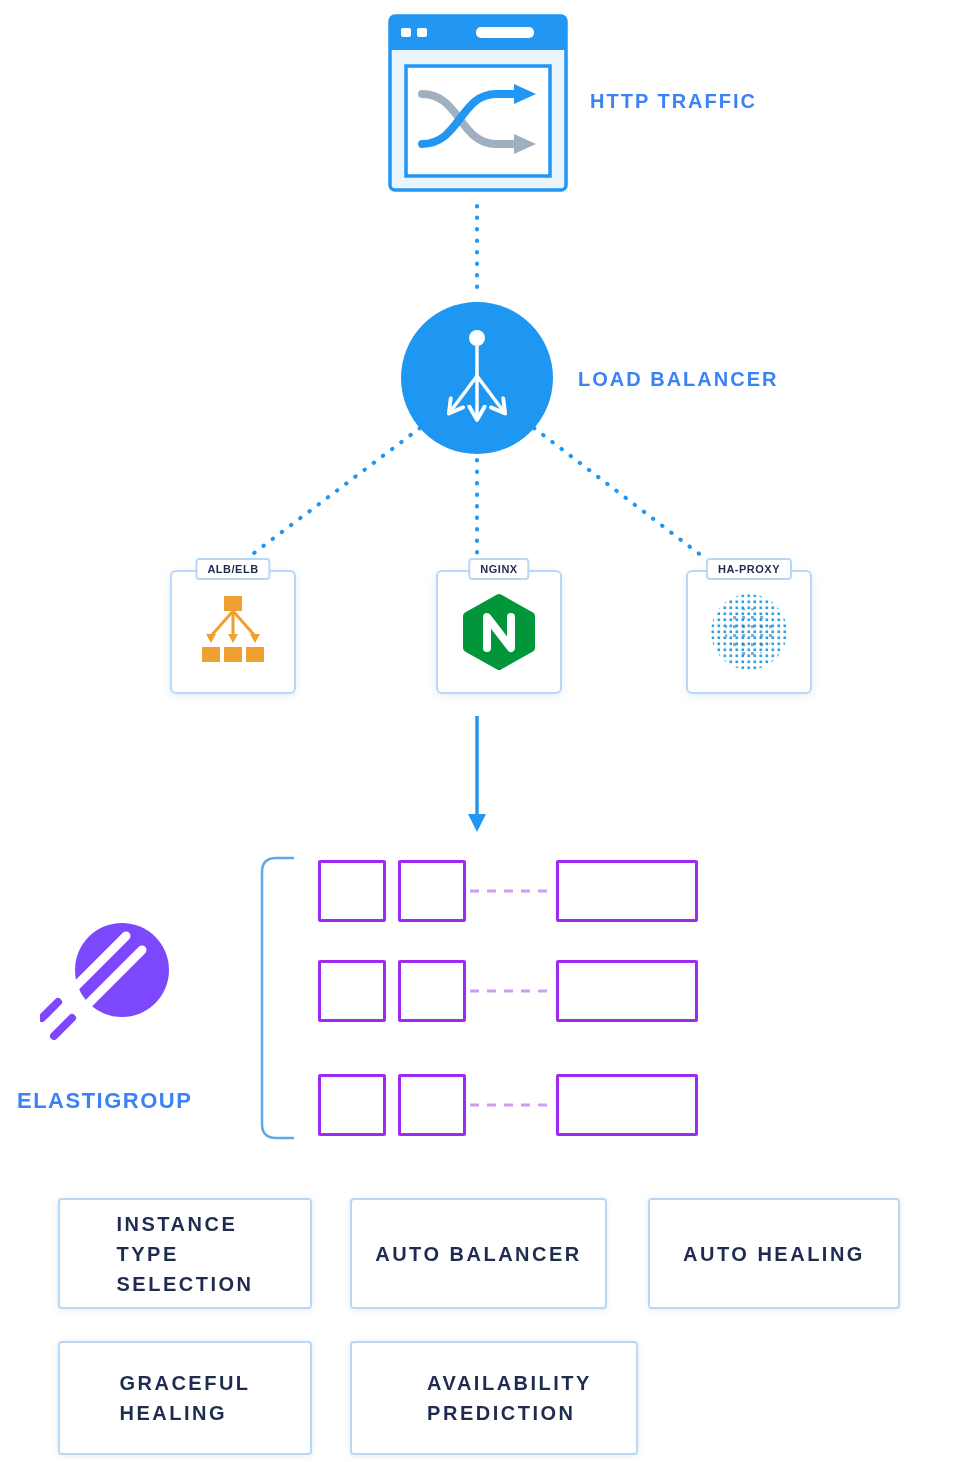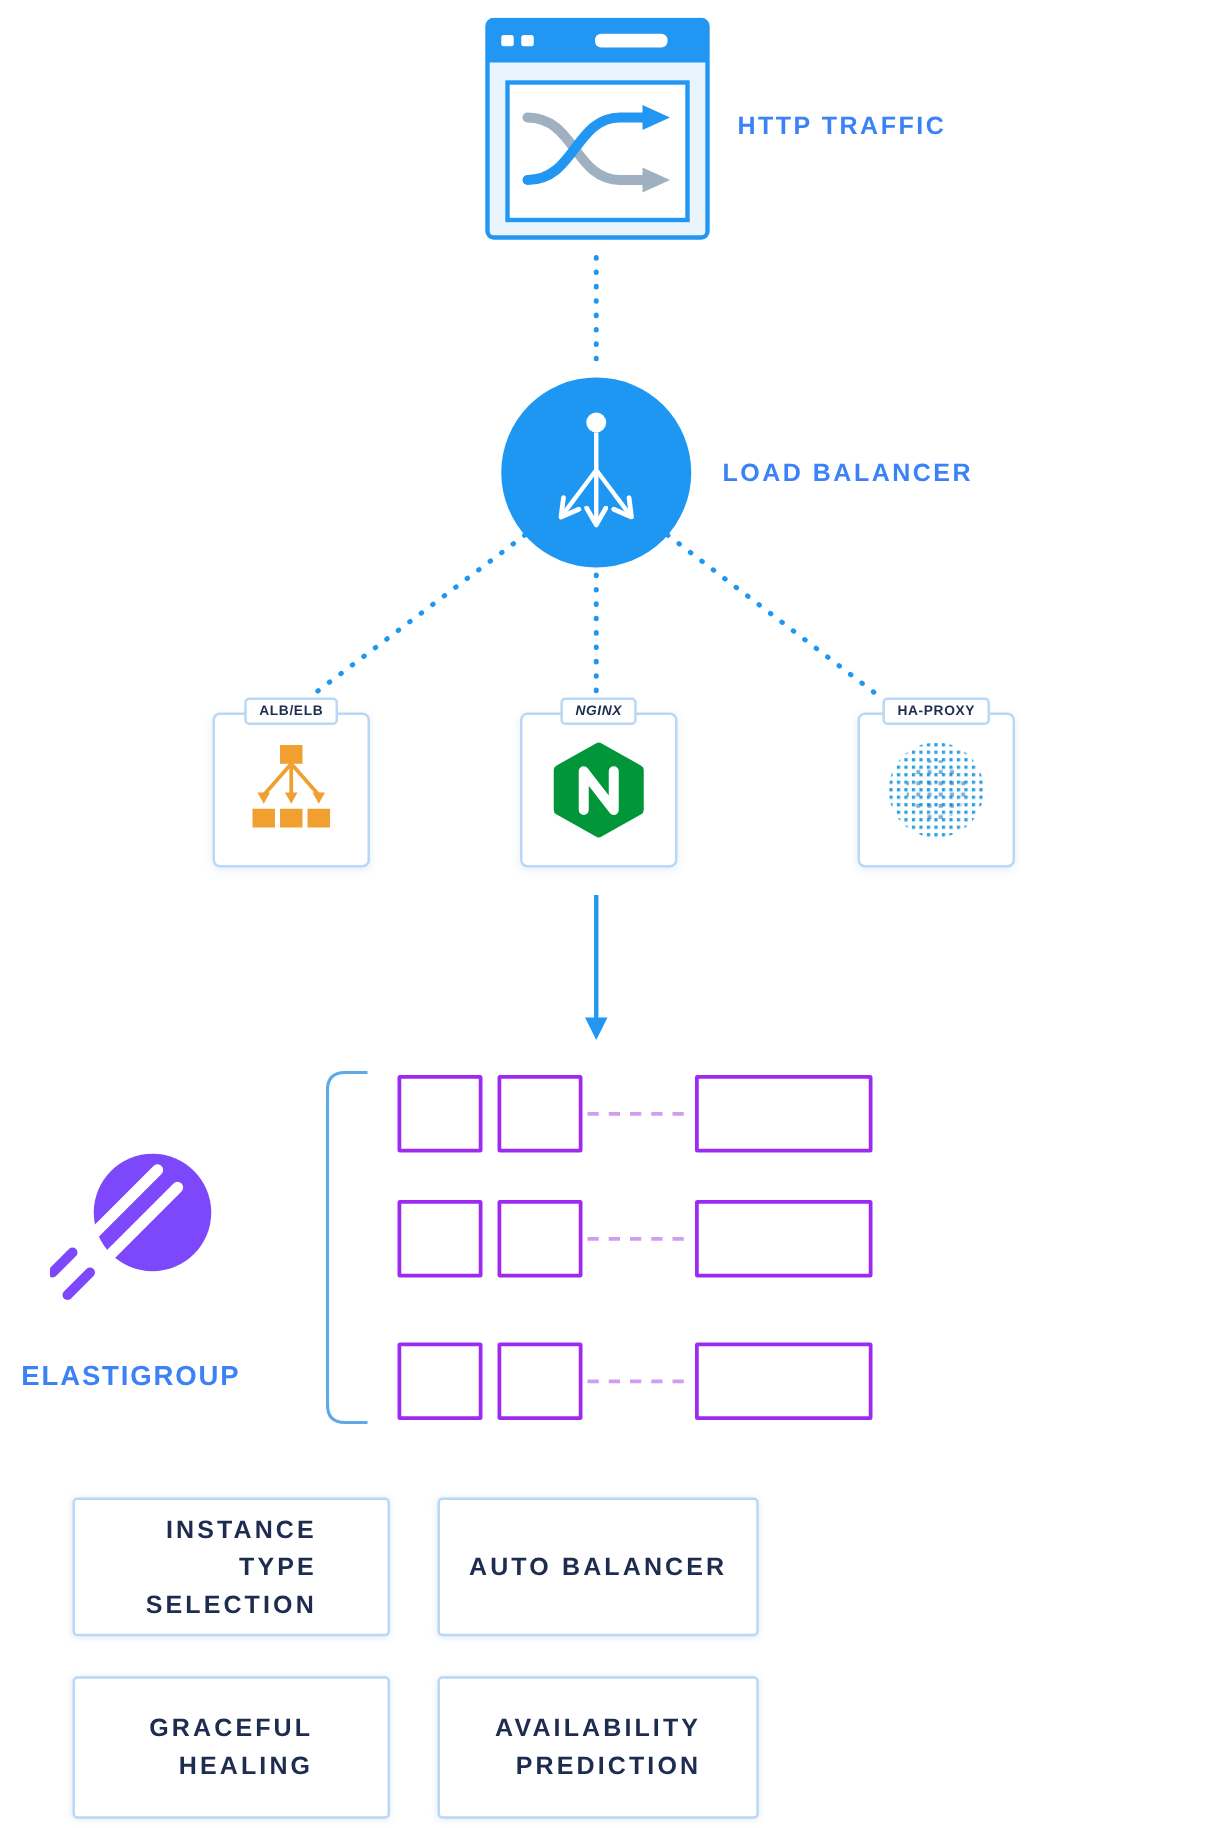--- a/index.html
+++ b/index.html
@@ -32,21 +32,21 @@
   .node-sq{
     width:62px;height:56px;background:#ffffff;border:3px solid #9d2af0;border-radius:2px;
   }
   .node-wide{
     width:136px;height:56px;background:#ffffff;border:3px solid #9d2af0;border-radius:2px;
   }
   
   .feature-box{
     width:250px;height:107px;background:#ffffff;border:2px solid #b9d8f5;border-radius:4px;
     box-shadow:0 1px 6px rgba(120,165,215,0.22);
-    display:flex;align-items:center;justify-content:center;text-align:right;
+    display:flex;align-items:center;justify-content:center;text-align:left;
   }
   .feature-label{
     font-weight:700;font-size:20px;letter-spacing:2.5px;line-height:1.5;
     color:#1e2c4f;white-space:pre-line;
   }
   svg{display:block;}
 </style>
 </head>
 <body>
 
@@ -111,21 +111,21 @@
       <line x1="42" y1="19" x2="64" y2="44" stroke="#f0a030" stroke-width="3"></line>
       <polygon points="15,42 25,42 20,51" fill="#f0a030"></polygon>
       <polygon points="37,42 47,42 42,51" fill="#f0a030"></polygon>
       <polygon points="59,42 69,42 64,51" fill="#f0a030"></polygon>
       <rect x="11" y="55" width="18" height="15" fill="#f0a030"></rect>
       <rect x="33" y="55" width="18" height="15" fill="#f0a030"></rect>
       <rect x="55" y="55" width="18" height="15" fill="#f0a030"></rect>
     </svg>
   </div>
 
-  <div class="abs comp-box" style="left:416px;top:570px;font-style:italic;">
+  <div class="abs comp-box" style="left:436px;top:570px;">
     <div class="comp-tab">NGINX</div>
     <svg width="84" height="80" viewBox="0 0 84 80">
       <polygon points="42,6 74,24 74,56 42,74 10,56 10,24" fill="#009639" stroke="#009639" stroke-width="8" stroke-linejoin="round"></polygon>
       <path d="M 30 56 L 30 25 L 54 56 L 54 25" fill="none" stroke="#ffffff" stroke-width="8" stroke-linecap="round" stroke-linejoin="round"></path>
     </svg>
   </div>
 
   <div class="abs comp-box" style="left:686px;top:570px;justify-content:center;">
     <div class="comp-tab">HA-PROXY</div>
     <svg width="90" height="90" viewBox="0 0 90 90">
@@ -165,23 +165,26 @@
   <div class="abs diagram-label" style="left:17px;top:1088px;font-size:22px;letter-spacing:1.5px;">ELASTIGROUP</div>
 
   <div class="abs feature-box" style="left:58px;top:1198px;">
     <div class="feature-label">INSTANCE
 TYPE
 SELECTION</div>
   </div>
   <div class="abs feature-box" style="left:350px;top:1198px;width:253px;">
     <div class="feature-label">AUTO BALANCER</div>
   </div>
+  <div class="abs feature-box" style="left:648px;top:1198px;width:248px;">
+    <div class="feature-label">AUTO HEALING</div>
+  </div>
 
   <div class="abs feature-box" style="left:58px;top:1341px;height:110px;">
     <div class="feature-label">GRACEFUL
 HEALING</div>
   </div>
-  <div class="abs feature-box" style="left:350px;top:1341px;width:253px;height:110px;">
+  <div class="abs feature-box" style="left:350px;top:1341px;width:253px;height:110px;padding-left:31px;">
     <div class="feature-label">AVAILABILITY
 PREDICTION</div>
   </div>
 
 </div>
 
 </body></html>

